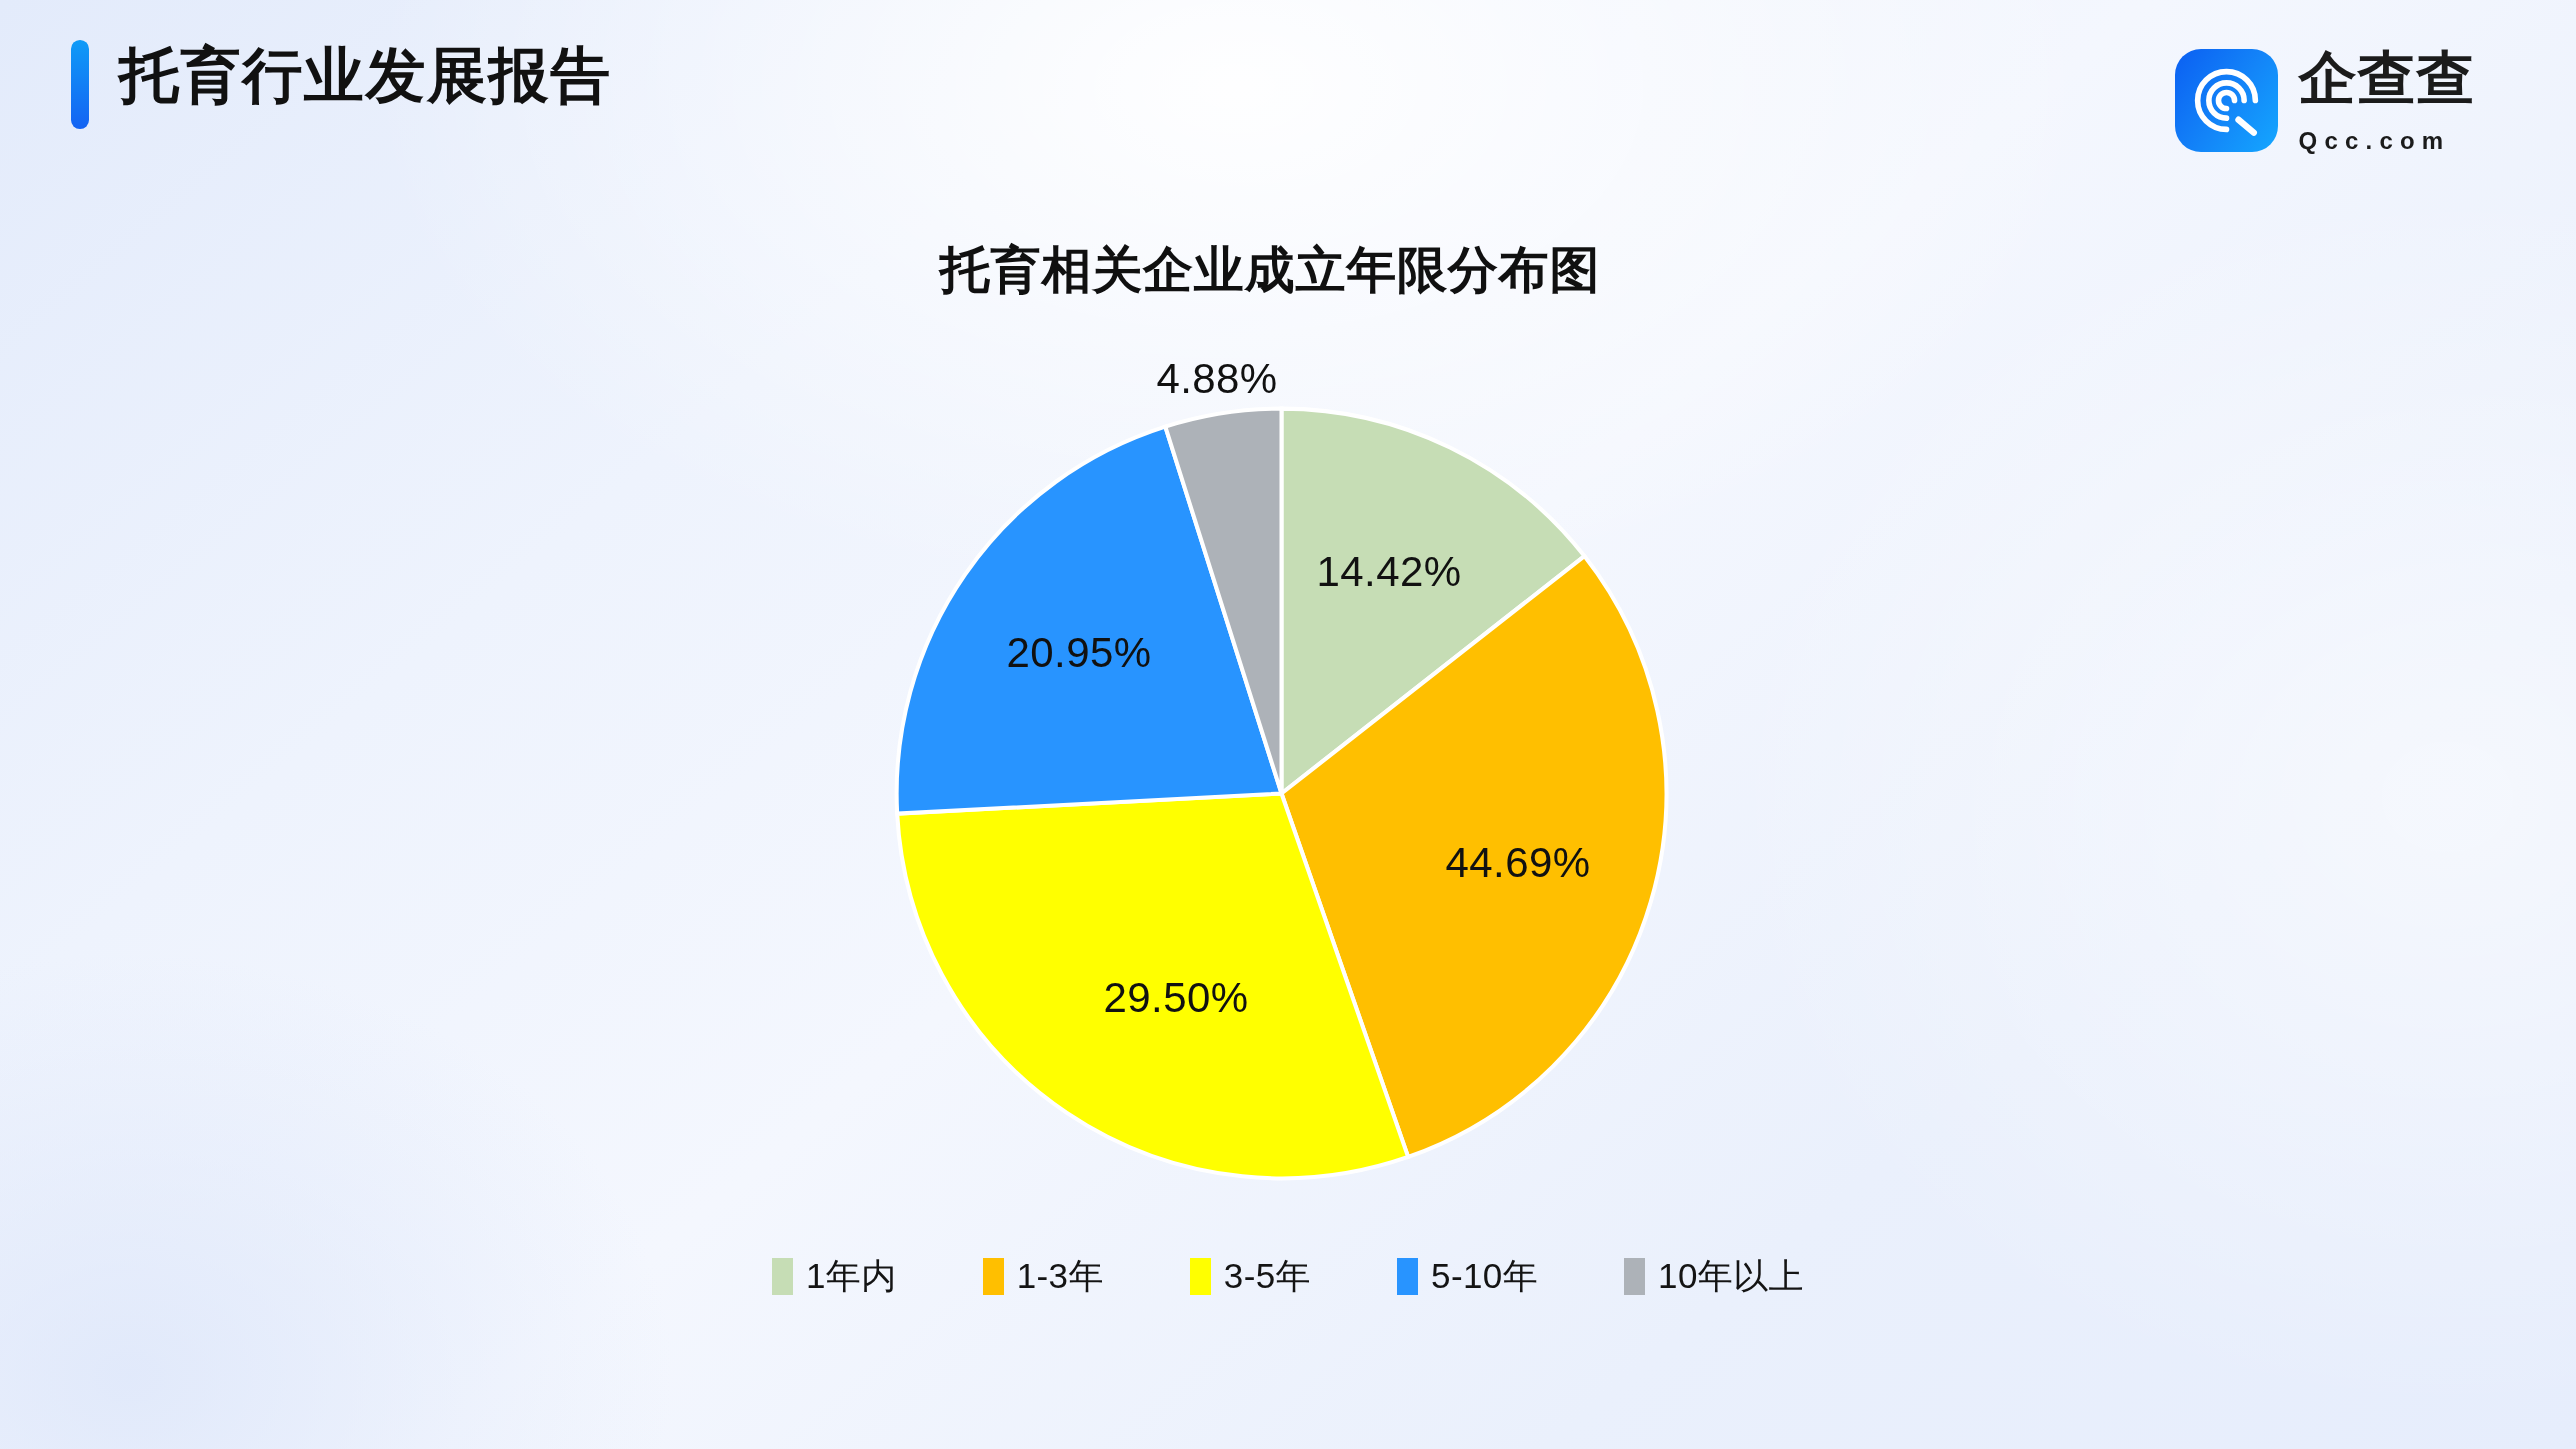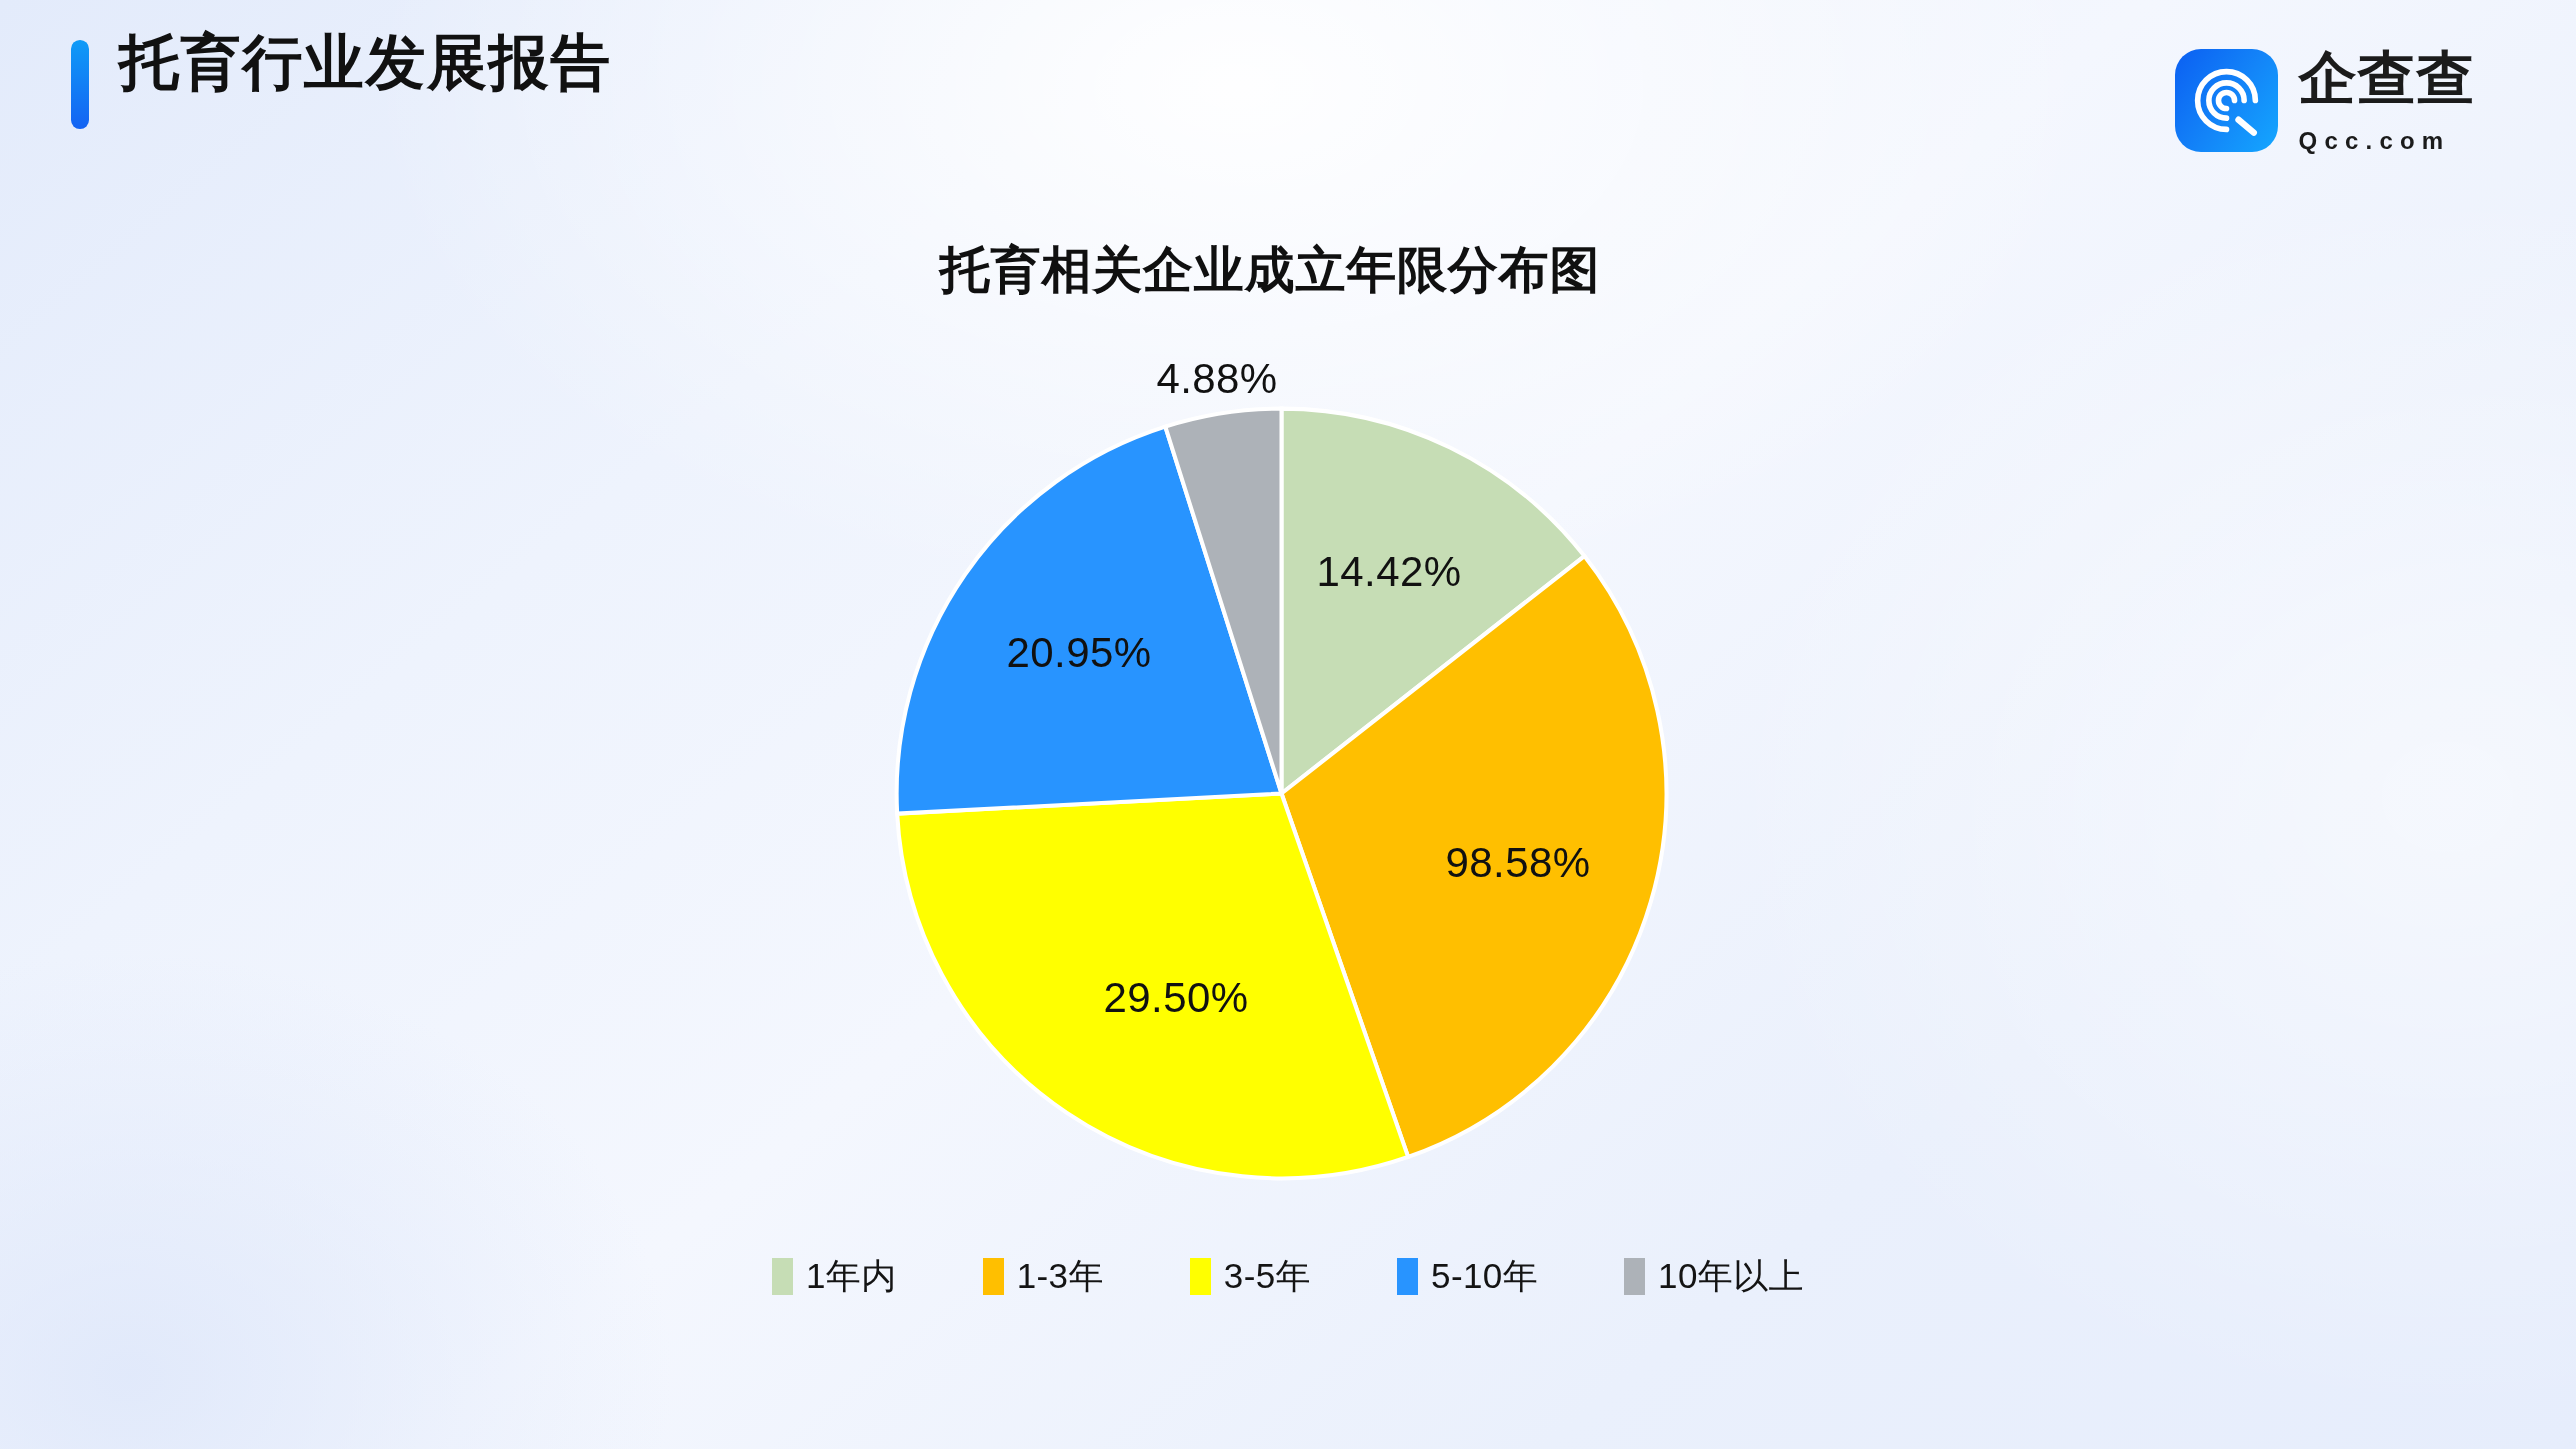--- a/index.html
+++ b/index.html
@@ -34,21 +34,21 @@
   }
   #title-bar {
     position: absolute;
     left: 71px; top: 40px;
     width: 17.7px; height: 89px;
     border-radius: 8.9px;
     background: linear-gradient(180deg, #0f9bf7 0%, #1463f3 100%);
   }
   #page-title {
     position: absolute;
-    left: 119px; top: 18px;
+    left: 119px; top: 31px;
     font-size: 60px;
     font-weight: bold;
     color: #111111;
     letter-spacing: 1.6px;
     line-height: 90px;
     white-space: nowrap;
   }
 
   
   #logo {
@@ -191,21 +191,21 @@
       <g id="pie-slices">
           <path d="M 485 485 L 485.00000000000006 7 A 478 478 0 0 1 861.2434218754422 190.16973103926722 Z" fill="#c6ddb5" stroke="#ffffff" stroke-width="5"></path>
           <path d="M 485 485 L 861.2434218754422 190.16973103926722 A 478 478 0 0 1 642.2606605814747 936.3901689597129 Z" fill="#ffbf00" stroke="#ffffff" stroke-width="5"></path>
           <path d="M 485 485 L 642.2606605814747 936.3901689597129 A 478 478 0 0 1 7.653903920638072 509.99409045739696 Z" fill="#ffff00" stroke="#ffffff" stroke-width="5"></path>
           <path d="M 485 485 L 7.653903920638072 509.99409045739696 A 478 478 0 0 1 340.7077096775282 29.298634022789486 Z" fill="#2894ff" stroke="#ffffff" stroke-width="5"></path>
           <path d="M 485 485 L 340.7077096775282 29.298634022789486 A 478 478 0 0 1 484.9999999999999 7 Z" fill="#adb2b8" stroke="#ffffff" stroke-width="5"></path>
         </g>
     </svg>
     <div id="pie-labels">
         <div class="slice-label" style="left: 498px; top: 169px;">14.42%</div>
-        <div class="slice-label" style="left: 627px; top: 460px;">98.58%</div>
+        <div class="slice-label" style="left: 627px; top: 460px;">44.69%</div>
         <div class="slice-label" style="left: 253px; top: 595px; margin-left: 32px;">29.50%</div>
         <div class="slice-label" style="left: 188px; top: 250px;">20.95%</div>
         <div class="slice-label" style="left: 326px; top: -24px;">4.88%</div>
       </div>
   </div>
 
   <div id="legend">
       <div class="legend-item">
         <span class="legend-swatch" style="background: rgb(198, 221, 181);"></span>
         <span class="legend-label">1年内</span>

